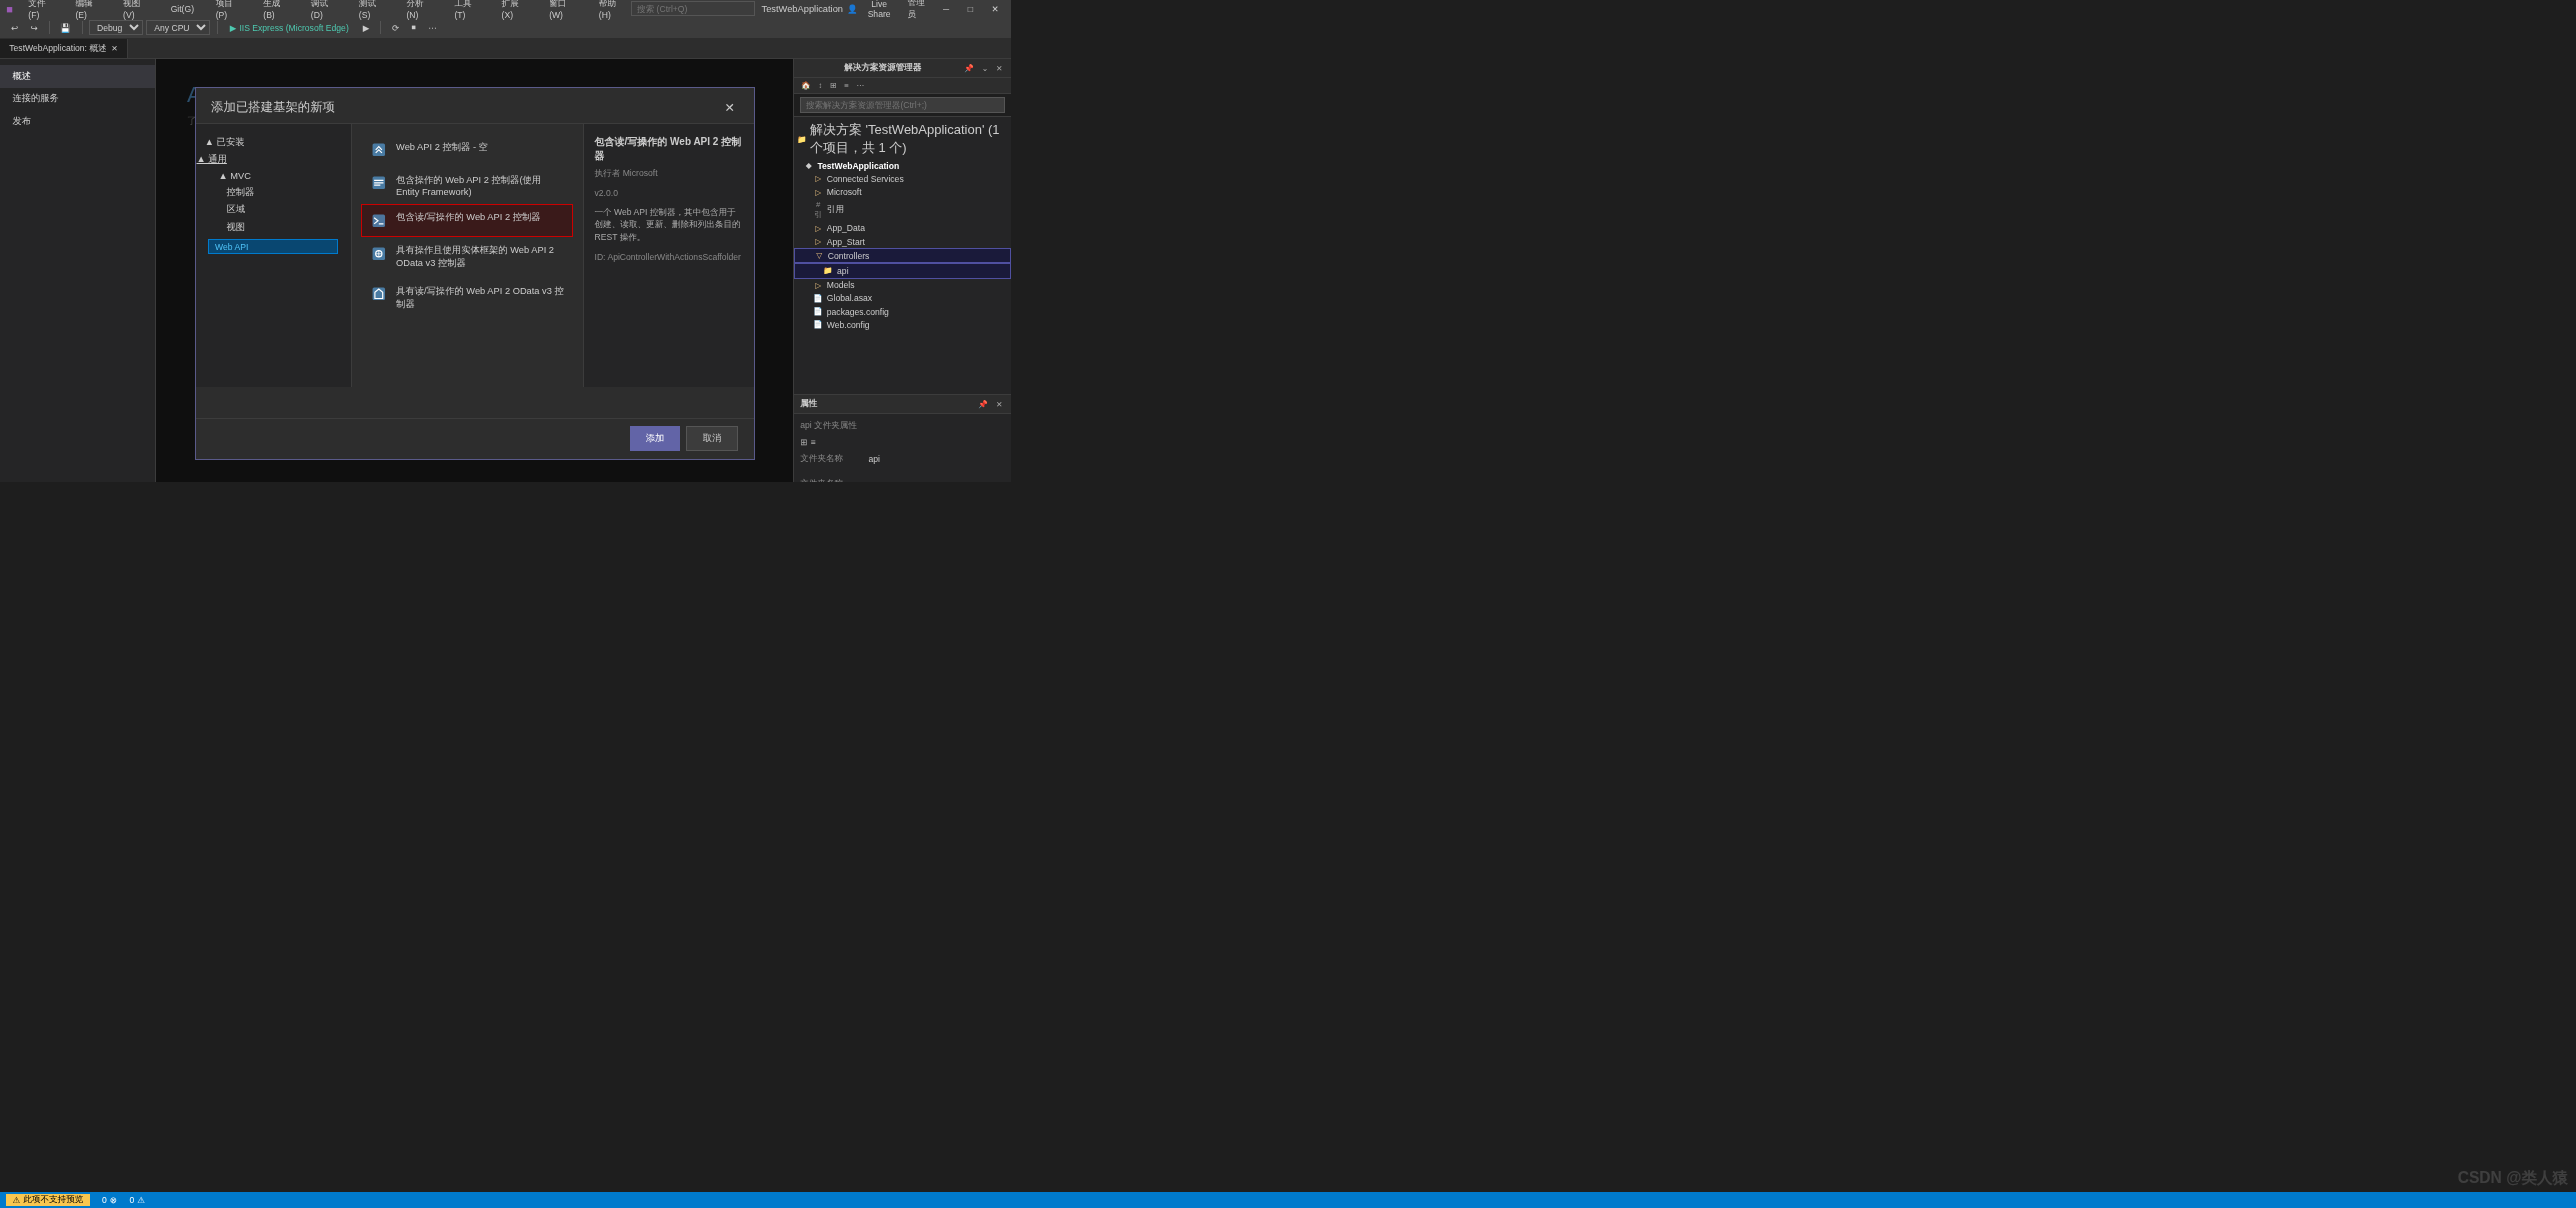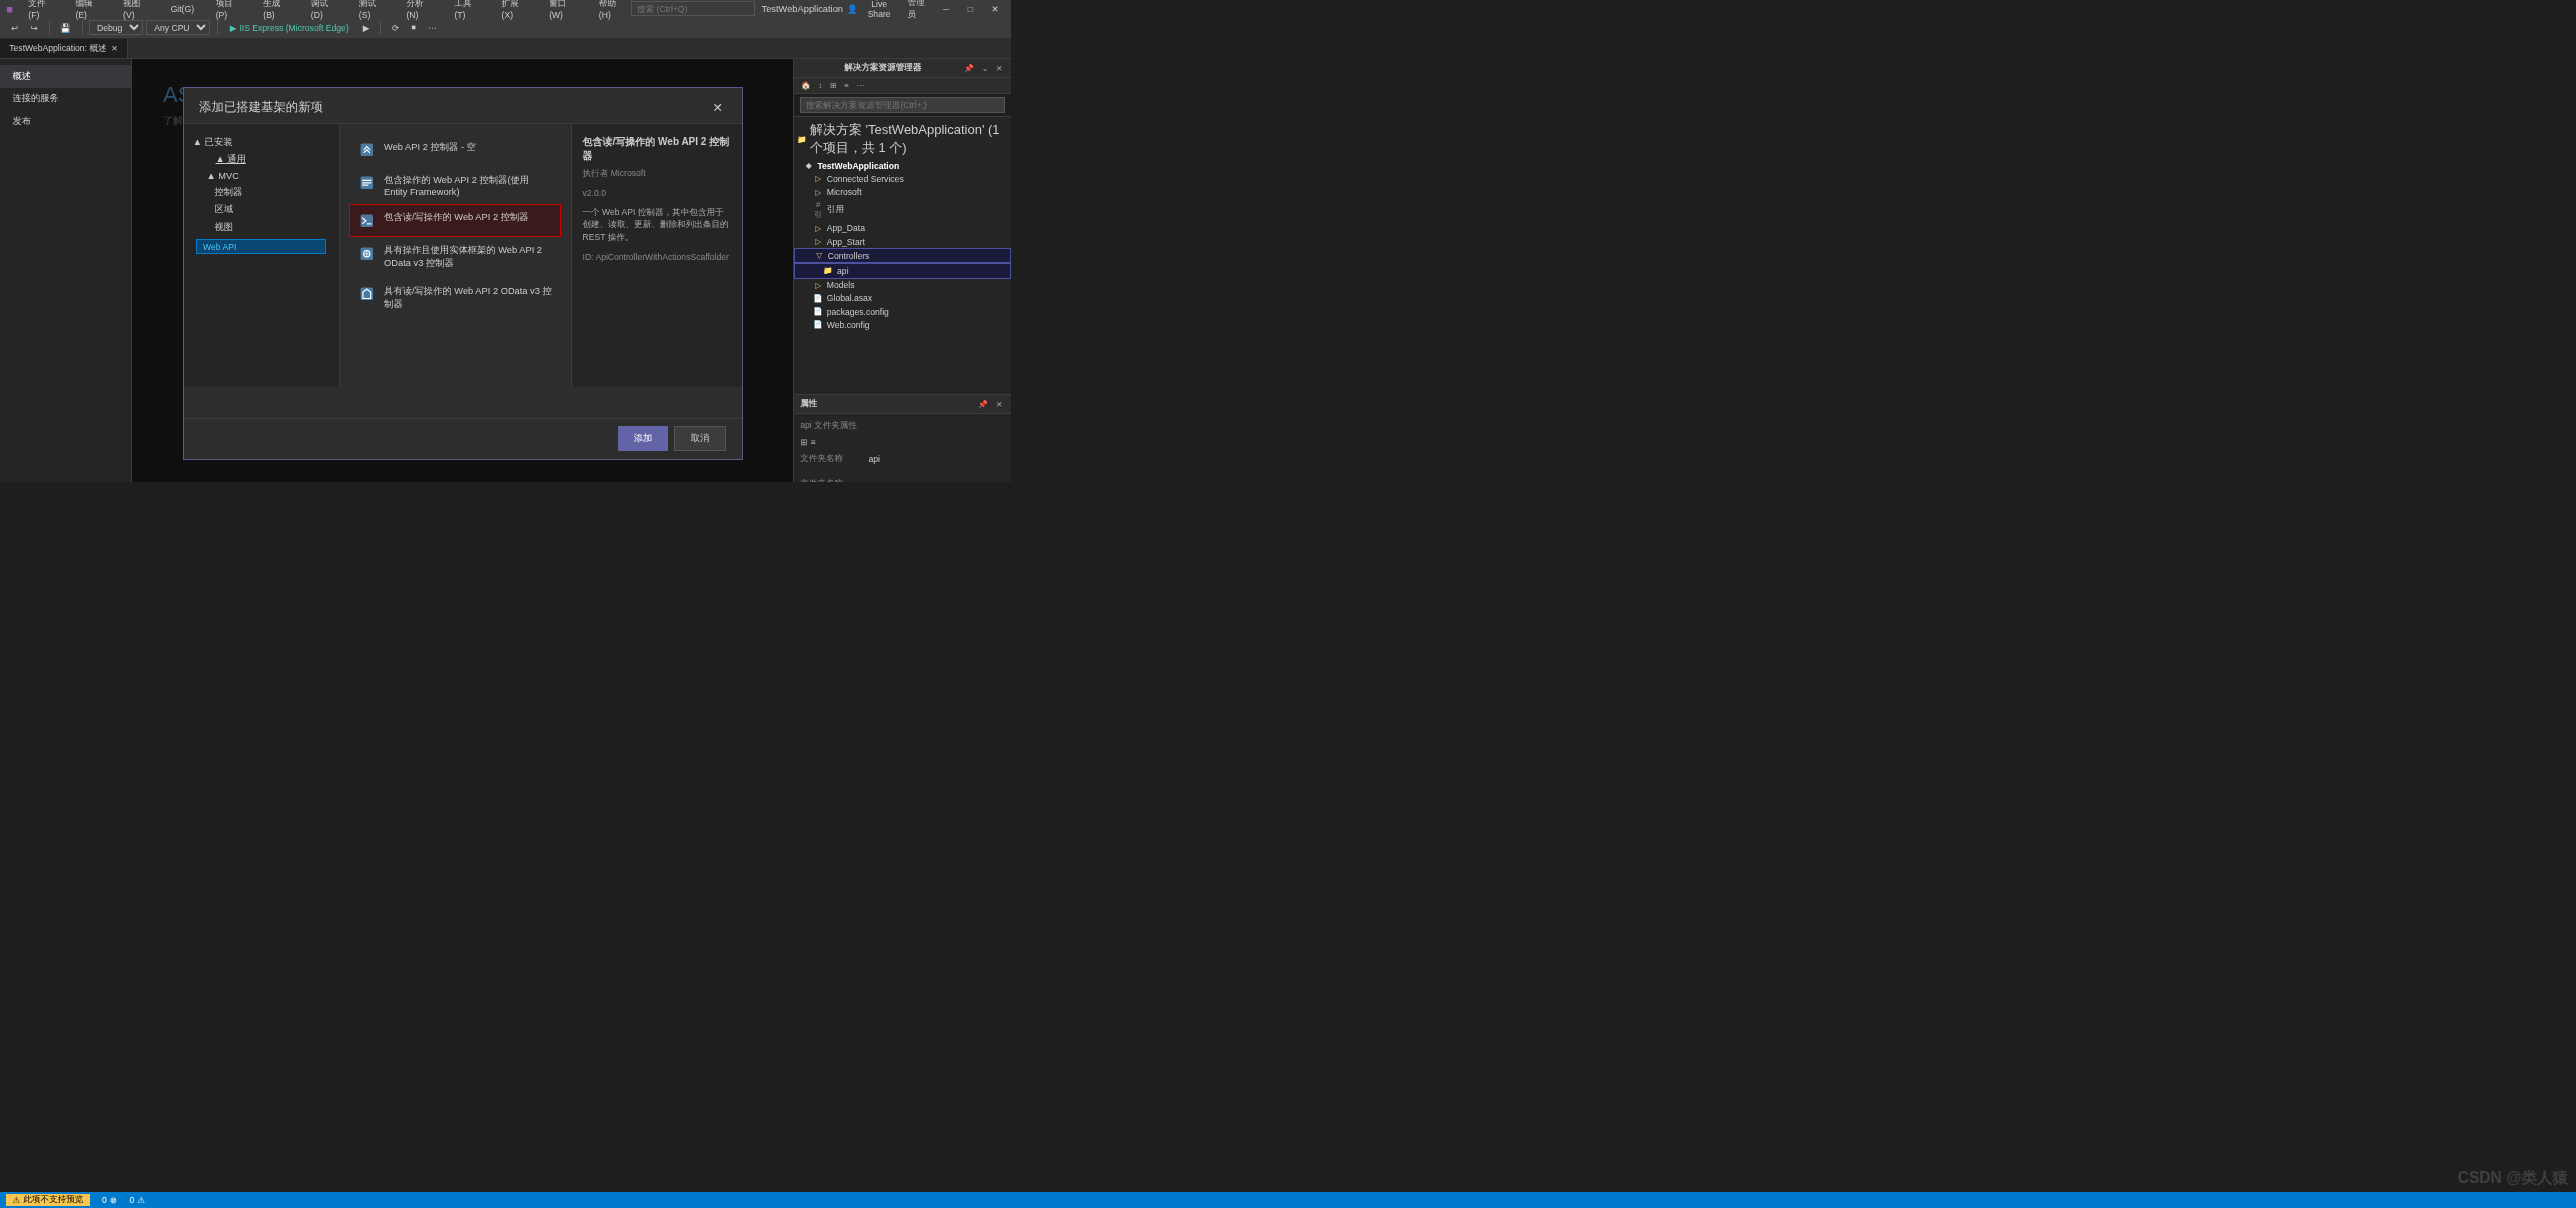--- a/index.html
+++ b/index.html
@@ -109,21 +109,21 @@
     }
 
     
     .main-layout {
       display: flex;
       height: calc(100% - 54px);
     }
 
     
     .left-sidebar {
-      width: 132px;
+      width: 156px;
       background: #252526;
       border-right: 0.8px solid #3c3c3c;
       display: flex;
       flex-direction: column;
     }
 
     .sidebar-nav {
       padding: 6.2px 0;
     }
     .sidebar-nav-item {
@@ -213,21 +213,21 @@
       border-right: 0.8px solid #3c3c3c;
       padding: 9.3px 0;
     }
 
     .tree-item {
       padding: 2.3px 9.3px;
       font-size: 9.3px;
       color: #cccccc;
       cursor: pointer;
     }
-    .tree-indent-1 { padding-left: 32px; text-decoration: underline; }
+    .tree-indent-1 { padding-left: 1px; text-decoration: underline; }
     .tree-indent-2 { padding-left: 23px; }
     .tree-indent-3 { padding-left: 31px; }
 
     .web-api-badge {
       background: #094771;
       border: 0.8px solid #007acc;
       color: #4fc3f7;
       padding: 1.6px 6.2px;
       font-size: 8.6px;
       margin: 1.6px 6.2px;

